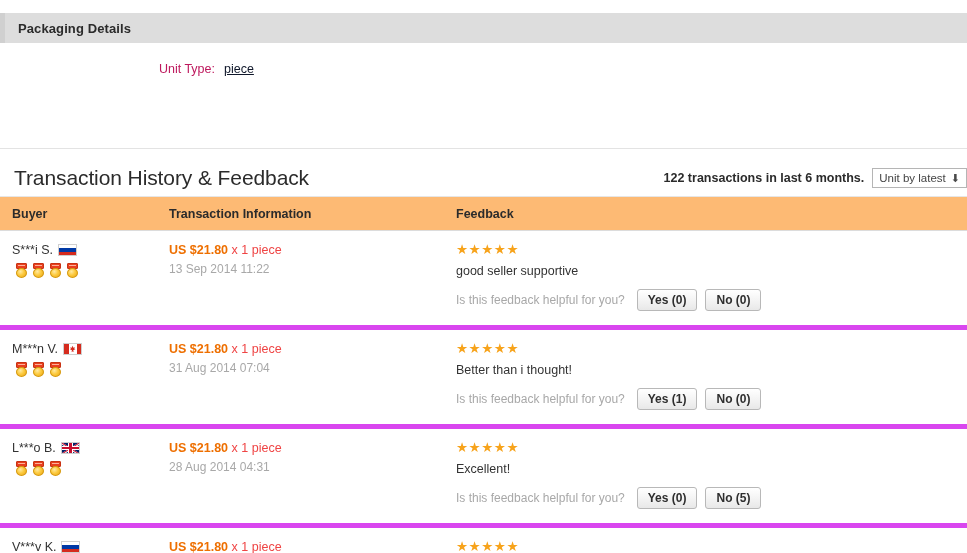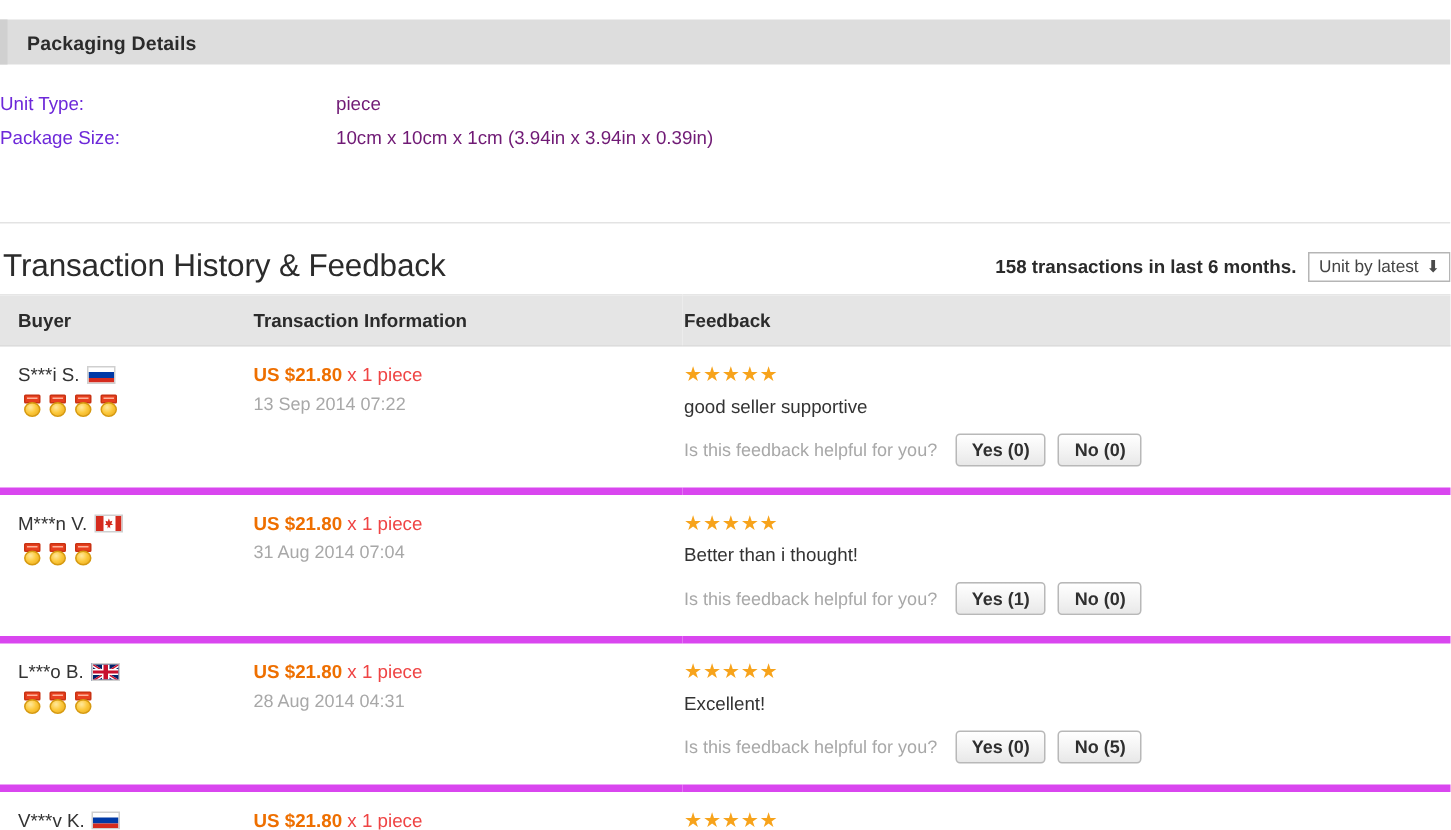--- a/index.html
+++ b/index.html
@@ -57,28 +57,29 @@
     border-collapse: collapse;
   }
   .pack-table td {
     padding: 0 0 9px 0;
     font-size: 12.5px;
     vertical-align: top;
     line-height: 14px;
   }
   .pack-label {
     width: 215px;
-    text-align: left;
-    color: #6d28d9;
+    text-align: right;
+    color: #be185d;
     padding-right: 9px !important;
     white-space: nowrap;
   }
   .pack-value {
-    color: #701a75;
+    color: #0f172a;
     white-space: nowrap;
+    text-decoration: underline;
   }
 
   
   .hist-divider {
     position: absolute;
     left: 0;
     top: 148px;
     width: 967px;
     height: 1px;
     background: #e3e3e3;
@@ -91,21 +92,21 @@
     height: 34px;
     display: flex;
     align-items: flex-end;
     justify-content: space-between;
   }
   .hist-title {
     font-size: 21px;
     font-weight: normal;
     color: #2b2b2b;
     line-height: 24px;
-    padding-left: 2px;
+    padding-left: 14px;
     letter-spacing: -0.1px;
   }
   .hist-right {
     display: flex;
     align-items: center;
     gap: 8px;
     padding-bottom: 2px;
   }
   .hist-count {
     font-size: 12.5px;
@@ -137,21 +138,21 @@
   
   .fb-table {
     position: absolute;
     left: 0;
     top: 196px;
     width: 967px;
     border-collapse: collapse;
     table-layout: fixed;
   }
   .fb-table thead th {
-    background: #e5e5e5;
+    background: #fdba74;
     border-top: 1px solid #e6e6e6;
     border-bottom: 1px solid #dcdcdc;
     height: 31px;
     font-size: 12.5px;
     font-weight: bold;
     color: #2b2b2b;
     text-align: left;
     vertical-align: middle;
   }
   .col-buyer { width: 155px; padding-left: 12px; }
@@ -342,33 +343,29 @@
     <div class="pack-bar-accent"></div>
     <div class="pack-bar-title">Packaging Details</div>
   </div>
 
   <table class="pack-table">
     <tbody>
         <tr>
           <td class="pack-label">Unit Type:</td>
           <td class="pack-value">piece</td>
         </tr>
-        <tr>
-          <td class="pack-label">Package Size:</td>
-          <td class="pack-value">10cm x 10cm x 1cm (3.94in x 3.94in x 0.39in)</td>
-        </tr>
       </tbody>
   </table>
 
   <div class="hist-divider"></div>
 
   <div class="hist-head">
     <div class="hist-title">Transaction History &amp; Feedback</div>
     <div class="hist-right">
-      <div class="hist-count">158 transactions in last 6 months.</div>
+      <div class="hist-count">122 transactions in last 6 months.</div>
       <button class="sort-btn">
         <span>Unit by latest</span>
         <span class="caret">⬇</span>
       </button>
     </div>
   </div>
 
   <table class="fb-table">
     <thead>
       <tr>
@@ -398,21 +395,21 @@
                 <span class="disc"></span>
               </span>
               <span class="medal">
                 <span class="ribbon"></span>
                 <span class="disc"></span>
               </span>
             </div>
           </td>
           <td>
             <div class="price-line"><span class="price">US $21.80</span> <span class="qty">x 1 piece</span></div>
-            <div class="date-line">13 Sep 2014 07:22</div>
+            <div class="date-line">13 Sep 2014 11:22</div>
           </td>
           <td>
             <div class="stars">★★★★★</div>
             <div class="fb-text">good seller supportive</div>
             <div class="helpful-row">
               <span class="helpful-q">Is this feedback helpful for you?</span>
               <span class="vote-btns">
                 <button class="vote-btn">Yes (0)</button>
                 <button class="vote-btn">No (0)</button>
               </span>

